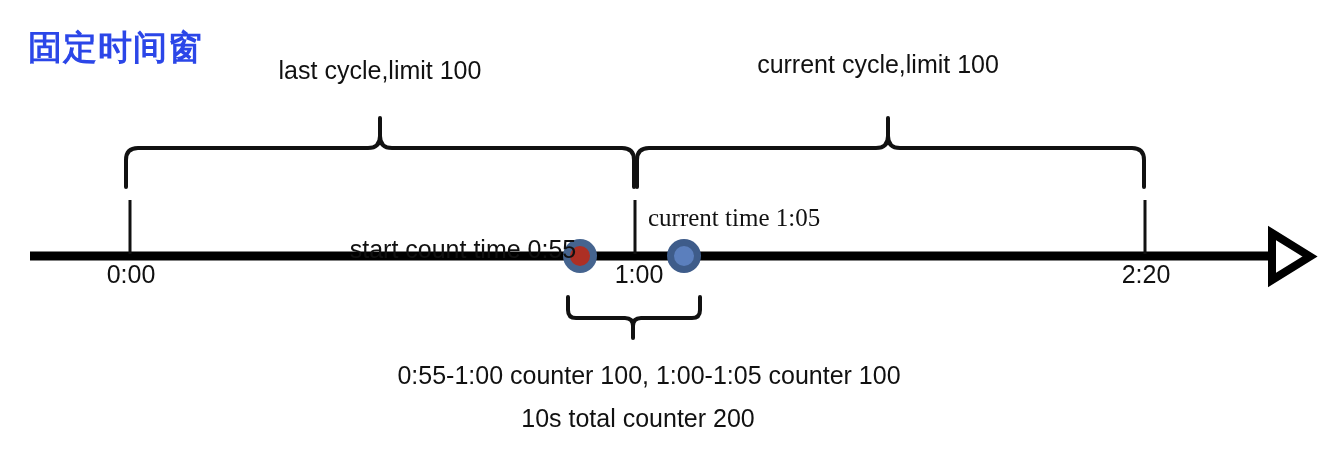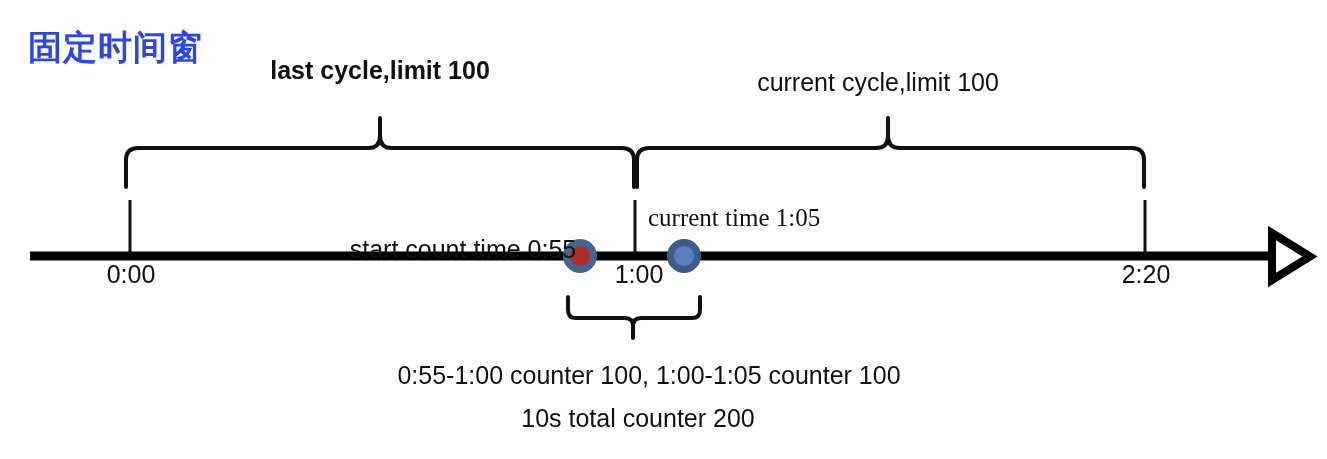--- a/index.html
+++ b/index.html
@@ -95,22 +95,22 @@
 
     <circle cx="580" cy="256" r="17" fill="#45648f"></circle>
     <circle cx="580" cy="256" r="10" fill="#ad2f24"></circle>
 
     <circle cx="684" cy="256" r="17" fill="#3e5c8a"></circle>
     <circle cx="684" cy="256" r="10" fill="#5b7fbd"></circle>
   </svg>
 
   <div class="txt title" style="left:28px; top:30px;">固定时间窗</div>
 
-  <div class="txt center-anchor" style="left:380px; top:58px;font-weight:bold;">last cycle,limit 100</div>
-  <div class="txt center-anchor" style="left:878px; top:70px;text-align:center;">current cycle,limit 100</div>
+  <div class="txt center-anchor" style="left:380px; top:58px;">last cycle,limit 100</div>
+  <div class="txt center-anchor" style="left:878px; top:52px;text-align:center;">current cycle,limit 100</div>
 
   <div class="txt center-anchor" style="left:463px; top:205px;margin-top:32px;">start count time 0:55</div>
   <div class="txt" style="left:648px; top:205px;font-family:Liberation Serif, serif;">current time 1:05</div>
 
   <div class="txt center-anchor" style="left:131px; top:262px;">0:00</div>
   <div class="txt center-anchor" style="left:639px; top:262px;">1:00</div>
   <div class="txt center-anchor" style="left:1146px; top:262px;">2:20</div>
 
   <div class="txt center-anchor" style="left:649px; top:363px;">0:55-1:00 counter 100, 1:00-1:05 counter 100</div>
   <div class="txt center-anchor" style="left:638px; top:406px;">10s total counter 200</div>

